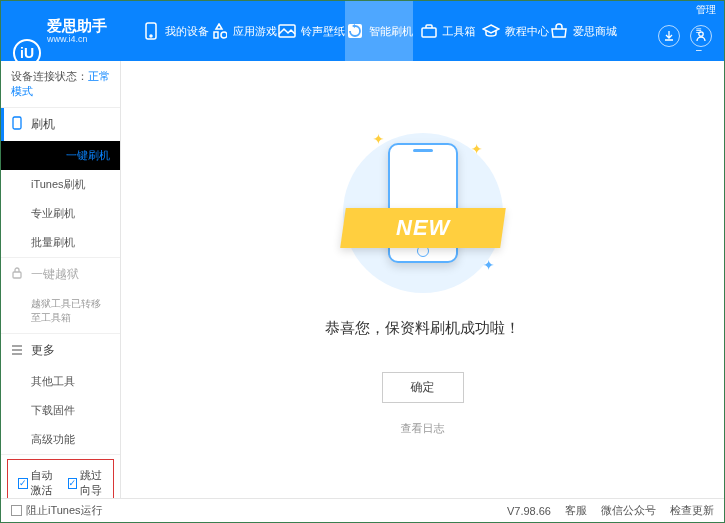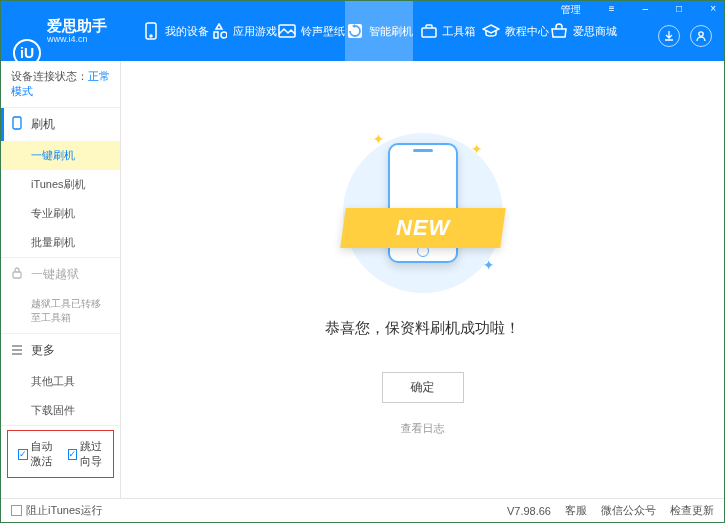--- a/index.html
+++ b/index.html
@@ -6,33 +6,33 @@
 body { font-family: "Microsoft YaHei", Arial, sans-serif; font-size: 12px; background: #fff; width: 725px; height: 523px; overflow: hidden; border: 1px solid #3a7e4f; }
 .header { background: #0a84ff; height: 60px; display: flex; align-items: center; color: #fff; position: relative; }
 .logo-area { display: flex; align-items: center; padding: 0 12px; width: 140px; }
 .logo-circle { width: 28px; height: 28px; border: 2px solid #fff; border-radius: 50%; display: flex; align-items: center; justify-content: center; font-weight: bold; font-size: 14px; margin-right: 6px; margin-top: 44px; }
 .logo-text { font-size: 15px; font-weight: bold; line-height: 1.1; }
 .logo-sub { font-size: 9px; opacity: 0.85; }
 .nav { display: flex; height: 100%; flex: 1; }
 .nav-item { width: 68px; display: flex; align-items: center; justify-content: center; cursor: pointer; font-size: 11px; gap: 4px; }
 .nav-item.active { background: #4ea7ff; }
 .nav-icon { width: 20px; height: 20px; display: flex; align-items: center; justify-content: center; }
-.sys-buttons { position: absolute; top: 2px; right: 4px; display: flex; gap: 20px; font-size: 10px; }
+.sys-buttons { position: absolute; top: 2px; right: 4px; display: flex; gap: 8px; font-size: 10px; flex-direction: column; }
 .sys-buttons span { padding: 0 4px; cursor: pointer; }
 .right-icons { position: absolute; right: 12px; top: 24px; display: flex; gap: 10px; }
 .circle-btn { width: 22px; height: 22px; border: 1.5px solid rgba(255,255,255,0.7); border-radius: 50%; display: flex; align-items: center; justify-content: center; cursor: pointer; }
 .main { display: flex; height: calc(100% - 60px - 24px); }
 .sidebar { width: 120px; border-right: 1px solid #e5e5e5; display: flex; flex-direction: column; overflow: hidden; }
 .status-row { padding: 8px 10px; font-size: 11px; color: #555; border-bottom: 1px solid #eee; }
 .status-val { color: #0a84ff; }
 .sb-group { border-bottom: 1px solid #f0f0f0; }
 .sb-header { display: flex; align-items: center; padding: 8px 10px; gap: 8px; color: #444; cursor: pointer; font-size: 12px; }
 .sb-header.brand { border-left: 3px solid #0a84ff; padding-left: 7px; }
 .sb-item { padding: 7px 10px 7px 30px; color: #555; font-size: 11px; cursor: pointer; }
-.sb-item.active { background: #fef9c3; color: #0a84ff; }
+.sb-item.active { background: #000000; color: #0a84ff; text-align: right; }
 .sb-note { padding: 6px 10px 8px 30px; color: #999; font-size: 10px; line-height: 1.4; }
 .lock-icon { color: #bbb; }
 .checkbox-row { display: flex; gap: 14px; padding: 8px 10px; border: 1.5px solid #d93636; margin: 4px 6px; }
 .cb { display: flex; align-items: center; gap: 3px; font-size: 11px; color: #444; }
 .cb-box { width: 11px; height: 11px; border: 1px solid #0a84ff; display: flex; align-items: center; justify-content: center; color: #0a84ff; font-size: 9px; }
 .content { flex: 1; display: flex; flex-direction: column; align-items: center; justify-content: center; position: relative; }
 .illus { width: 180px; height: 180px; position: relative; margin-bottom: 16px; }
 .illus-circle { width: 160px; height: 160px; background: #e8f4ff; border-radius: 50%; position: absolute; top: 10px; left: 10px; }
 .illus-phone { width: 70px; height: 120px; background: #fff; border: 2px solid #5ab0ff; border-radius: 10px; position: absolute; top: 20px; left: 55px; box-shadow: 0 4px 10px rgba(0,0,0,0.15); }
 .illus-phone::before { content: ""; position: absolute; top: 4px; left: 50%; transform: translateX(-50%); width: 20px; height: 3px; background: #5ab0ff; border-radius: 2px; }
@@ -178,20 +178,21 @@
 
     <div class="sb-group">
       <div class="sb-header">
         <span><svg width="12" height="10" viewBox="0 0 12 10" stroke="#888" stroke-width="1.3">
               <path d="M1 1 H11 M1 5 H11 M1 9 H11"></path>
             </svg></span>
         <span>更多</span>
       </div>
       <div class="sb-item">其他工具</div>
       <div class="sb-item">下载固件</div>
+      <div class="sb-item">高级功能</div>
     </div>
 
     <div class="checkbox-row">
       <label class="cb">
         <span class="cb-box">✓</span>
         <span>自动激活</span>
       </label>
       <label class="cb">
         <span class="cb-box">✓</span>
         <span>跳过向导</span>

